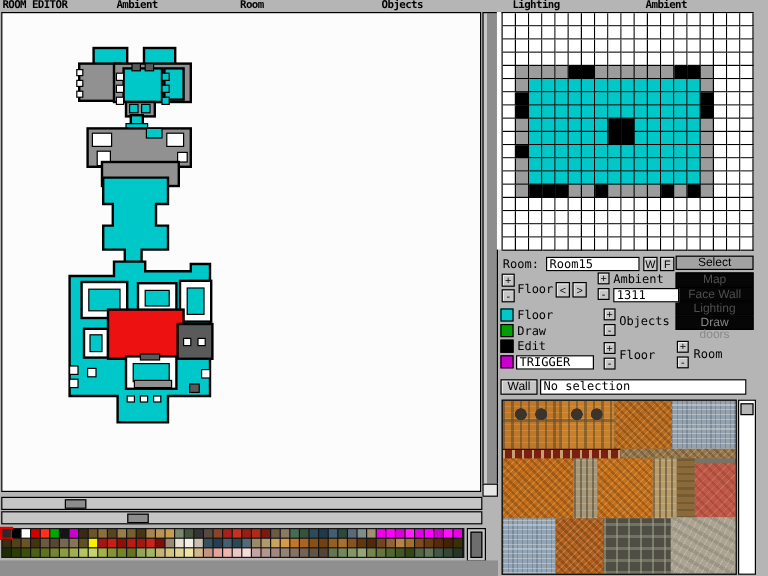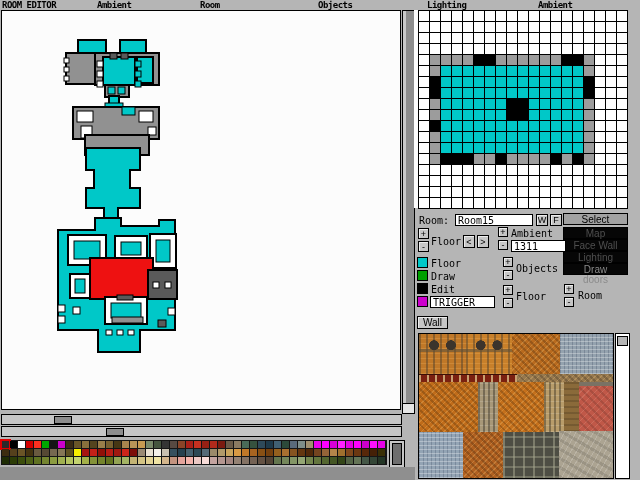--- a/index.html
+++ b/index.html
@@ -690,20 +690,21 @@
   <button class="sqbtn abs" style="left:503px;top:270px;width:10px;height:10px">-</button>
   <span class="lbl abs" style="left:516px;top:263px">Objects</span>
   <button class="sqbtn abs" style="left:503px;top:285px;width:10px;height:10px">+</button>
   <button class="sqbtn abs" style="left:503px;top:298px;width:10px;height:10px">-</button>
   <span class="lbl abs" style="left:516px;top:291px">Floor</span>
   <button class="sqbtn abs" style="left:564px;top:284px;width:10px;height:10px">+</button>
   <button class="sqbtn abs" style="left:564px;top:297px;width:10px;height:10px">-</button>
   <span class="lbl abs" style="left:578px;top:290px">Room</span>
 
   <button class="sqbtn abs" style="left:417px;top:316px;width:31px;height:13px;font-size:10px">Wall</button>
+  <input class="field abs" style="left: 450px; top: 316px; width: 172px; height: 13px;" value="No selection">
 
   <div id="texture-box" class="abs">
       <div class="tex tex-face" style="left: 0px; top: 0px; width: 47px; height: 40px; background-color: rgb(192, 120, 40);"></div>
       <div class="tex tex-face" style="left: 47px; top: 0px; width: 46px; height: 40px; background-color: rgb(200, 128, 42);"></div>
       <div class="tex tex-rust" style="left: 93px; top: 0px; width: 48px; height: 40px; background-color: rgb(184, 106, 30);"></div>
       <div class="tex tex-mosaic" style="left: 141px; top: 0px; width: 53px; height: 40px; background-color: rgb(148, 162, 174);"></div>
       <div class="tex tex-key" style="left: 0px; top: 40px; width: 98px; height: 8px; background-color: rgb(122, 32, 16);"></div>
       <div class="tex tex-rust" style="left: 98px; top: 40px; width: 96px; height: 8px; background-color: rgb(150, 120, 78);"></div>
       <div class="tex tex-rust" style="left: 0px; top: 48px; width: 59px; height: 50px; background-color: rgb(192, 108, 26);"></div>
       <div class="tex tex-column" style="left: 59px; top: 48px; width: 20px; height: 50px; background-color: rgb(168, 152, 120);"></div>

